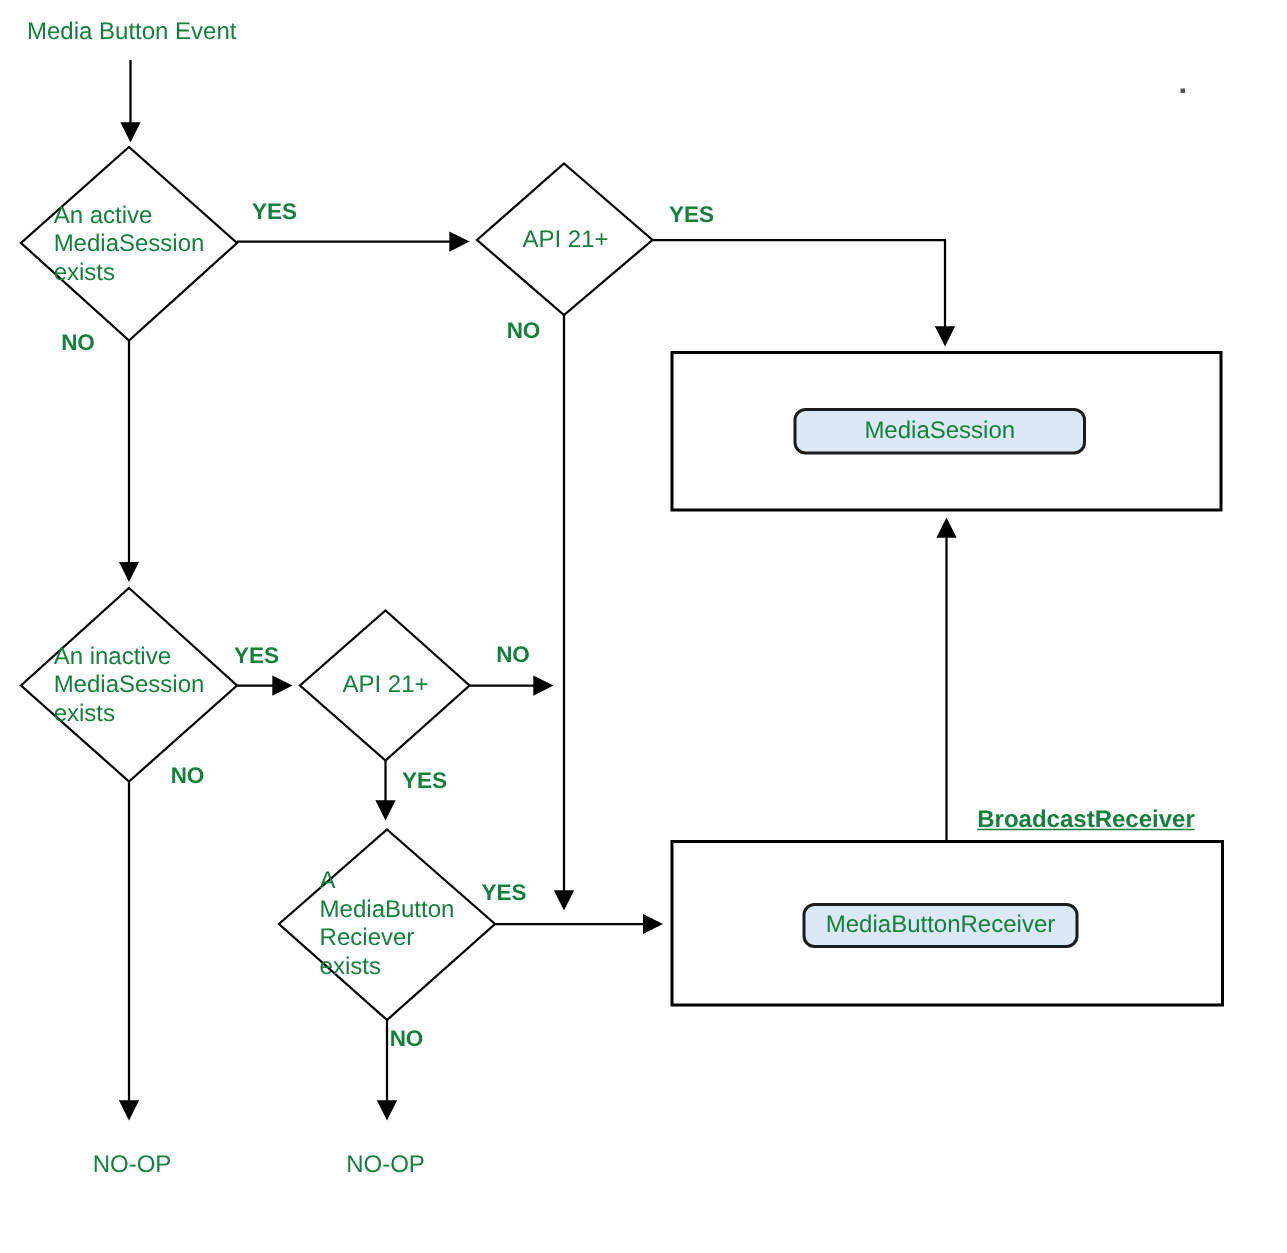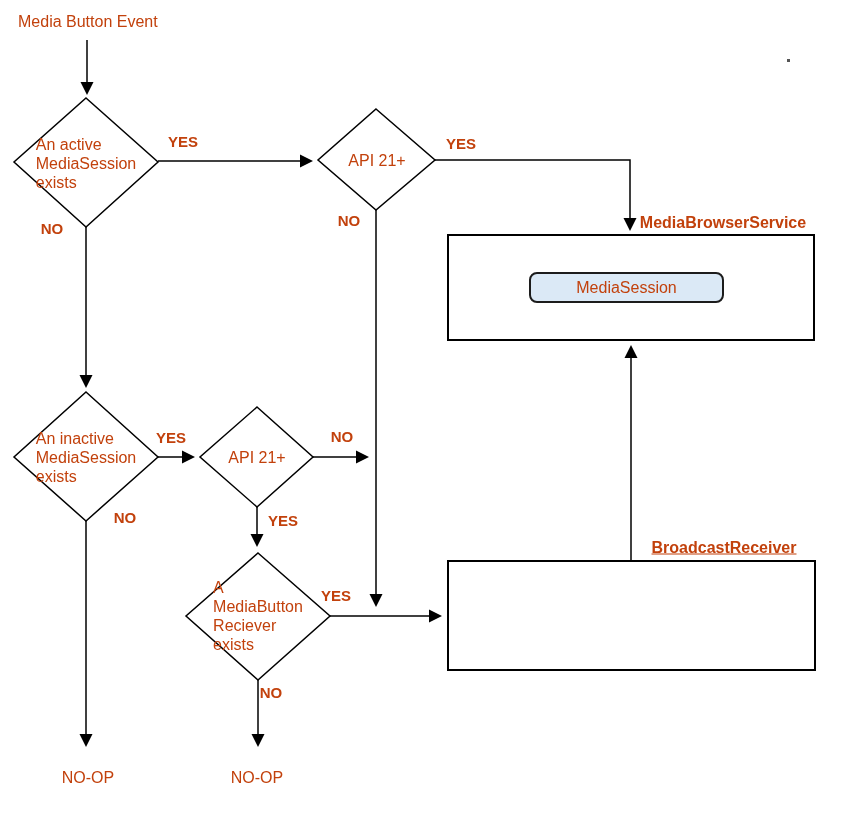--- a/index.html
+++ b/index.html
@@ -1,18 +1,18 @@
 <!DOCTYPE html>
 <html><head>
 <meta charset="utf-8">
 <style>
   html,body { margin:0; padding:0; background:#ffffff; }
   .canvas {
     position:relative; width:858px; height:835px; background:#ffffff;
-    font-family:"Liberation Sans", sans-serif; color:#c2410c; overflow:hidden;
+    font-family:"Liberation Sans", sans-serif; color:#15803d; overflow:hidden;
   }
   .flow-svg { position:absolute; left:0; top:0; }
   .lbl {
     position:absolute; transform:translate(-50%,-50%);
     white-space:pre-line; text-align:left; font-size:16px; line-height:19px;
   }
   .edge-lbl { font-size:15px; line-height:16px;font-weight:bold; }
   .container-title { font-weight:bold; font-size:16px; }
   .start-lbl { position:absolute; left:18px; top:13px; font-size:16px; }
   .pill {
@@ -84,24 +84,26 @@
   <div class="lbl edge-lbl" style="left:52px; top:229px;">NO</div>
   <div class="lbl edge-lbl" style="left:461px; top:144px;">YES</div>
   <div class="lbl edge-lbl" style="left:349px; top:221px;">NO</div>
   <div class="lbl edge-lbl" style="left:171px; top:438px;">YES</div>
   <div class="lbl edge-lbl" style="left:125px; top:518px;">NO</div>
   <div class="lbl edge-lbl" style="left:342px; top:437px;">NO</div>
   <div class="lbl edge-lbl" style="left:283px; top:521px;">YES</div>
   <div class="lbl edge-lbl" style="left:336px; top:596px;">YES</div>
   <div class="lbl edge-lbl" style="left:271px; top:693px;">NO</div>
 
-  <div class="lbl container-title" style="left:723px; top:222px;">MediaBrowserService</div>
   <div class="lbl container-title" style="left:724px; top:547px;text-decoration:underline;">BroadcastReceiver</div>
 
   <div class="pill pill-mediasession">
     <span>MediaSession</span>
+  </div>
+  <div class="pill pill-mbreceiver">
+    <span>MediaButtonReceiver</span>
   </div>
 
   <div class="lbl" style="left:88px; top:777px;">NO-OP</div>
   <div class="lbl" style="left:257px; top:777px;">NO-OP</div>
 
   <div class="artifact"></div>
 </div>
 
 </body></html>

